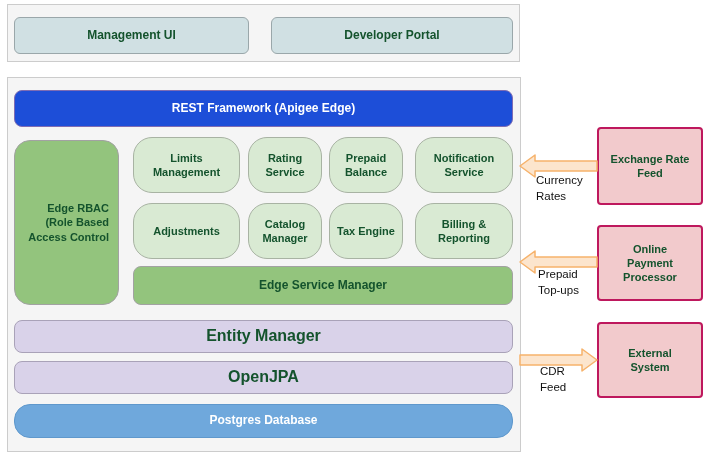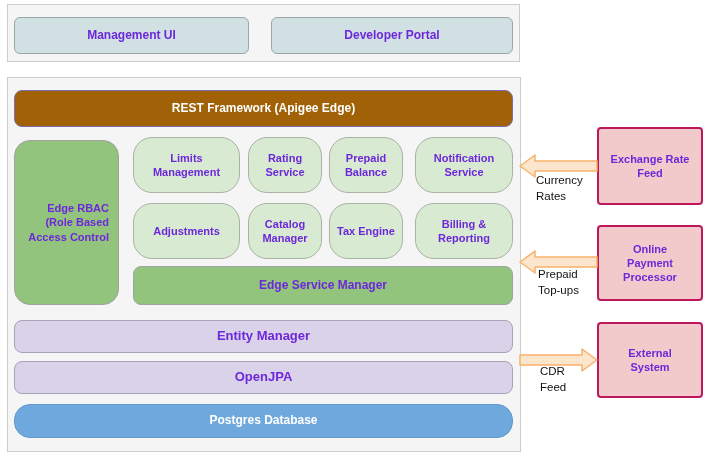--- a/index.html
+++ b/index.html
@@ -7,43 +7,43 @@
   body { font-family:"Liberation Sans", sans-serif; }
   .canvas {
     position:relative; width:711px; height:460px; background:#ffffff;
     overflow:hidden;
   }
   .container {
     position:absolute; background:#f5f5f5; border:1px solid #cccccc;
   }
   .box {
     position:absolute; display:flex; align-items:center; justify-content:center;
-    text-align:center; font-weight:bold; color:#6d28d9; line-height:1.3;
+    text-align:center; font-weight:bold; color:#14532d; line-height:1.3;
   }
   .teal-box {
     background:#d0e0e3; border:1px solid #9aa7aa; border-radius:6px; font-size:12px;
   }
   .purple-bar {
-    background:#a16207; border:1px solid #7e6cb3; border-radius:8px;
+    background:#1d4ed8; border:1px solid #7e6cb3; border-radius:8px;
     color:#ffffff; font-size:12px;
   }
   .green-box {
     background:#93c47d; border:1px solid #a2a2a2; border-radius:16px; font-size:11px;
     padding:0 9px;
     text-align:right;
   }
   .lgreen-box {
     background:#d9ead3; border:1px solid #a8b3a3; border-radius:19px; font-size:11px;
     padding:0 4px;
   }
   .green-bar {
     background:#93c47d; border:1px solid #a2a2a2; border-radius:8px; font-size:12px;
   }
   .lavender-bar {
-    background:#d9d2e9; border:1px solid #a9a2b8; border-radius:8px; font-size:13px;
+    background:#d9d2e9; border:1px solid #a9a2b8; border-radius:8px; font-size:16px;
   }
   .blue-bar {
     background:#6fa8dc; border:1px solid #5f98cc; border-radius:16px;
     color:#ffffff; font-size:12px;
   }
   .pink-box {
     background:#f2cacc; border:2px solid #be185d; border-radius:4px; font-size:11px;
     padding:0 10px;
   }
   .flow-label {

